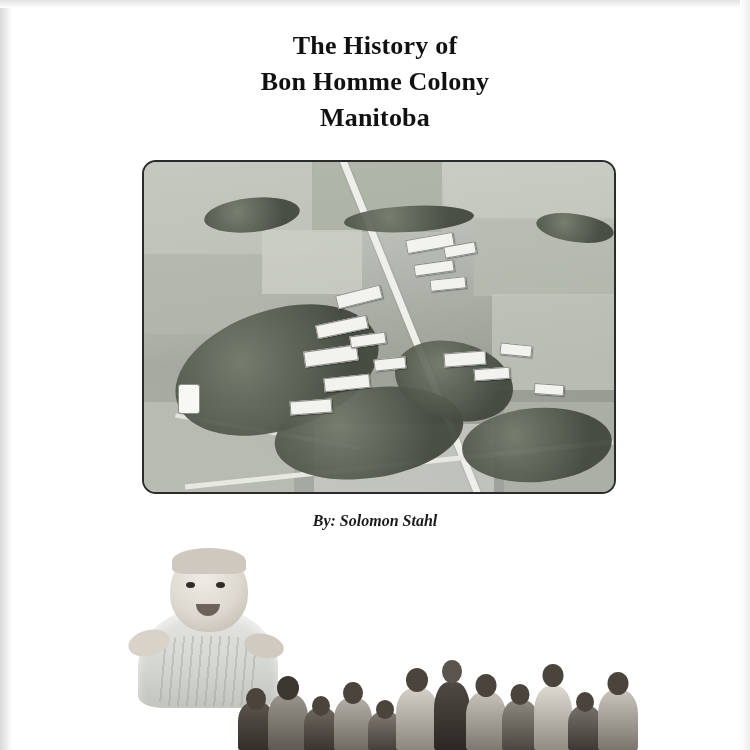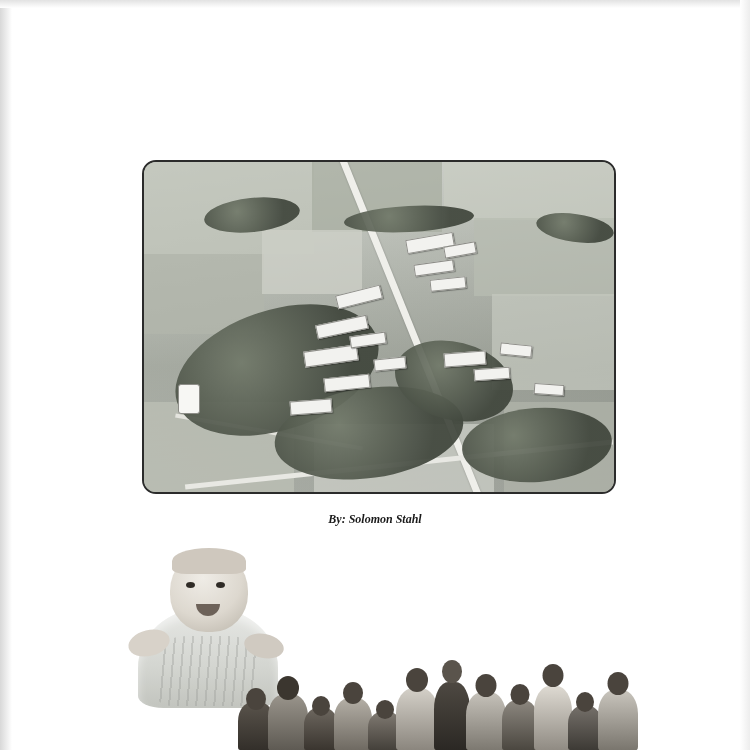--- a/index.html
+++ b/index.html
@@ -175,21 +175,21 @@
   
   .byline {
     position: absolute;
     left: 0;
     top: 512px;
     width: 750px;
     text-align: center;
     font-family: "Liberation Serif", serif;
     font-style: italic;
     font-weight: bold;
-    font-size: 12px;
+    font-size: 16px;
     color: #1a1a1a;
   }
 
   
   .baby {
     position: absolute;
     left: 128px;
     top: 548px;
     width: 160px;
     height: 160px;
@@ -292,20 +292,25 @@
 </style>
 </head>
 <body>
 
 <div id="page">
 
   <div class="page-edge-left"></div>
   <div class="page-edge-top"></div>
   <div class="page-edge-right"></div>
 
+  <div class="title-block">
+    <div class="title-line">The History of</div>
+    <div class="title-line">Bon Homme Colony</div>
+    <div class="title-line">Manitoba</div>
+  </div>
 
   <div class="photo-frame">
     <div class="photo-inner">
       <div class="field f1"></div>
       <div class="field f2"></div>
       <div class="field f3"></div>
       <div class="field f4"></div>
       <div class="field f5"></div>
       <div class="field f6"></div>
       <div class="field f7"></div>

